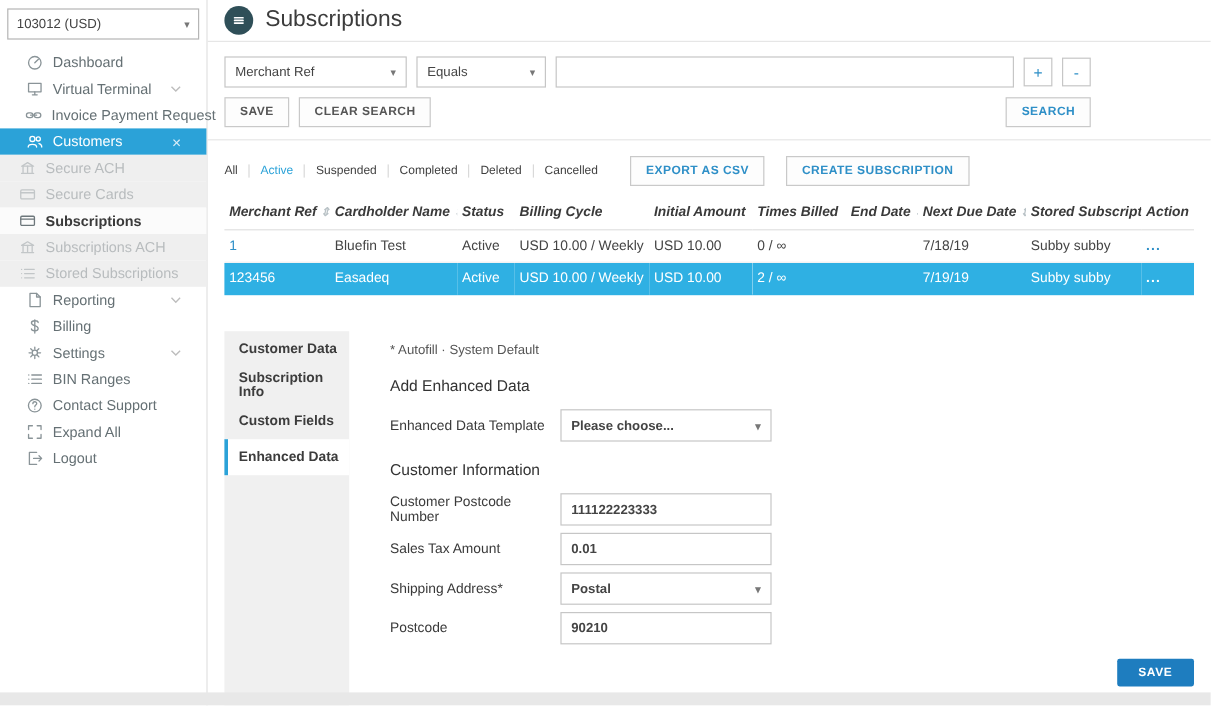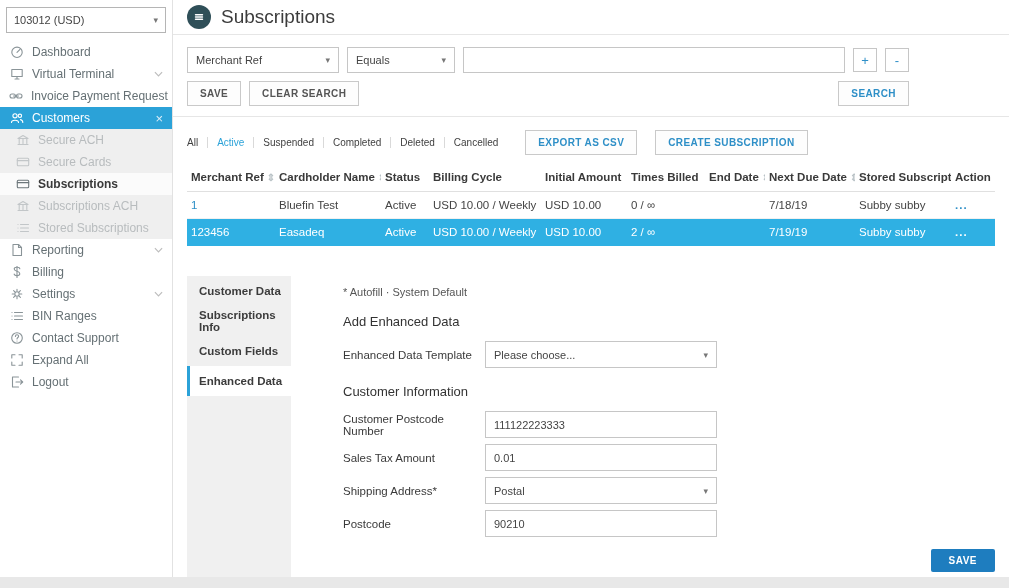--- a/index.html
+++ b/index.html
@@ -5,21 +5,21 @@
   * { box-sizing: border-box; margin: 0; padding: 0; }
   html,body { width:1009px; height:588px; overflow:hidden; }
   body { font-family:"Liberation Sans", sans-serif; font-size:12px; color:#444; background:#fff; }
   .app { position:relative; display:flex; width:1009px; height:588px; }
 
   
   .sidebar { width:173px; flex-shrink:0; border-right:1px solid #e2e2e2; background:#fff; padding-top:5px; }
   .account-select { margin:2px 6px 8px; border:1px solid #b5b5b5; height:24px; display:flex; align-items:center;
     justify-content:space-between; padding:12px 7px; font-size:11px; color:#444; cursor:pointer; background:#fff; }
   .caret { color:#777; font-size:9px; }
-  .nav-item { height:22px; display:flex; align-items:center; gap:8px; padding:0 9px; color:#657074; cursor:pointer; white-space:nowrap; }
+  .nav-item { height:22px; display:flex; align-items:center; gap:8px; padding:0 21px; color:#657074; cursor:pointer; white-space:nowrap; }
   .nav-item .ic { width:15px; display:flex; justify-content:center; color:#8a9498; }
   .ic svg { width:14px; height:14px; display:block; }
   .ic svg * { fill:none; stroke:currentColor; stroke-width:1.1; stroke-linecap:round; stroke-linejoin:round; }
   .chev { margin-left:auto; color:#bdbdbd; display:flex; }
   .chev svg { width:9px; height:6px; }
   .chev svg * { fill:none; stroke:currentColor; stroke-width:1.3; }
   .nav-item.active { background:var(--accent,#2ba2d8); color:#fff; }
   .nav-item.active .ic { color:#fff; }
   .nav-close { margin-left:auto; color:#dceef8; font-size:13px; line-height:1; }
   .nav-item.sub { padding-left:15px; background:#efefef; color:#b8bcbe; }
@@ -51,39 +51,39 @@
   .push-right { margin-left:auto; }
 
   .filters { display:flex; align-items:center; padding:0 14px; height:38px; margin-top:6px; gap:18px; }
   .ftabs { display:flex; align-items:center; font-size:10px; color:#3f3f3f; }
   .ftab { cursor:pointer; padding:0 9px; }
   .ftab:first-child { padding-left:0; }
   .ftab + .ftab { border-left:1px solid #d9d9d9; }
   .ftab.active { color:var(--accent,#2ba2d8); }
 
   table { width:calc(100% - 28px); margin:2px 14px 0; border-collapse:collapse; table-layout:fixed; font-size:11.5px; }
-  th { text-align:left; font-weight:bold; color:#3a3a3a; padding:8px 4px; border-bottom:1px solid #e0e0e0; white-space:nowrap; overflow:hidden; }
+  th { text-align:left; font-weight:bold; color:#3a3a3a; padding:8px 4px; border-bottom:1px solid #e0e0e0; white-space:nowrap; overflow:hidden;font-style:italic; }
   td { padding:7px 4px; color:#444; white-space:nowrap; overflow:hidden; border-bottom:1px solid #f1f1f1; }
   .sort { color:#b9c2c6; font-size:10px; margin-left:3px; cursor:pointer; }
   td.link { color:var(--link,#2e8fc7); cursor:pointer; }
   td.action { color:var(--link,#2e8fc7); font-weight:bold; letter-spacing:1px; cursor:pointer; }
   tr.selected td { background:var(--row-selected,#2fb0e3); color:#fff; border-bottom-color:var(--row-selected,#2fb0e3); }
   tr.selected td.link, tr.selected td.action { color:#fff; }
 
   .detail { display:flex; margin:30px 14px 0 14px; flex:1; align-items:stretch; }
   .detail-tabs { width:104px; flex-shrink:0; background:#f0f0f0; }
   .dtab { height:30px; display:flex; align-items:center; padding-left:12px; font-size:11.5px; font-weight:bold;
     color:#3c3c3c; cursor:pointer; }
   .dtab.active { background:#fff; border-left:3px solid var(--accent,#2ba2d8); padding-left:9px; }
-  .detail-content { flex:1; padding:10px 0 0 52px; }
+  .detail-content { flex:1; padding:10px 0 0 34px; }
   .note { font-size:11px; color:#555; margin-bottom:14px; }
   .section-h { font-size:13px; color:#333; margin:16px 0 12px; }
   .form-row { display:flex; align-items:center; margin-bottom:6px; }
   .form-row label { width:142px; font-size:11.5px; color:#3a3a3a; flex-shrink:0; }
-  .form-row .fselect, .form-row input { width:232px; height:27px; }
+  .form-row .fselect, .form-row input { width:176px; height:27px;font-weight:bold; }
   .form-row input { border:1px solid #c6c6c6; padding:0 8px; font-size:11px; font-family:inherit; color:#444; }
 
   .save-main { position:absolute; right:14px; bottom:16px; background:var(--save-button,#1e7dbf); color:#fff;
     border:none; font-size:10px; font-weight:bold; letter-spacing:.5px; padding:6px 18px; border-radius:2px;
     cursor:pointer; font-family:inherit; }
   .footer-strip { position:absolute; left:0; right:0; bottom:0; height:11px; background:#e8e8e8; }
 </style>
 </head>
 <body>
 
@@ -356,21 +356,21 @@
           <td>7/19/19</td>
           <td>Subby subby</td>
           <td class="action">...</td>
         </tr>
       </tbody>
     </table>
 
     <div class="detail">
       <div class="detail-tabs">
         <div class="dtab">Customer Data</div>
-        <div class="dtab">Subscriptions Info</div>
+        <div class="dtab">Subscription Info</div>
         <div class="dtab">Custom Fields</div>
         <div class="dtab active">Enhanced Data</div>
       </div>
 
       <div class="detail-content">
         <div class="note">* Autofill · System Default</div>
 
         <div class="section-h">Add Enhanced Data</div>
         <div class="form-row">
           <label>Enhanced Data Template</label>

